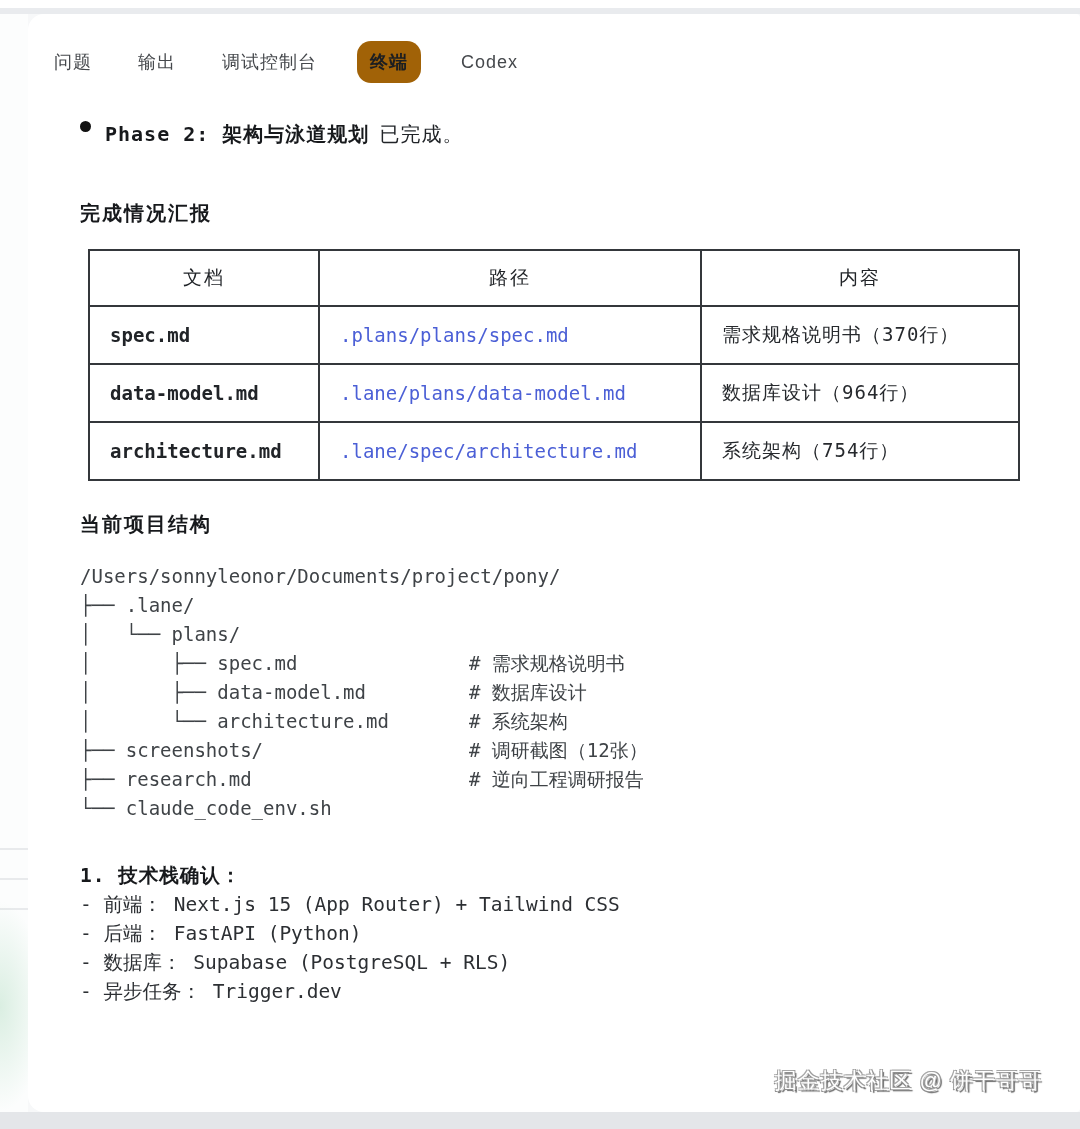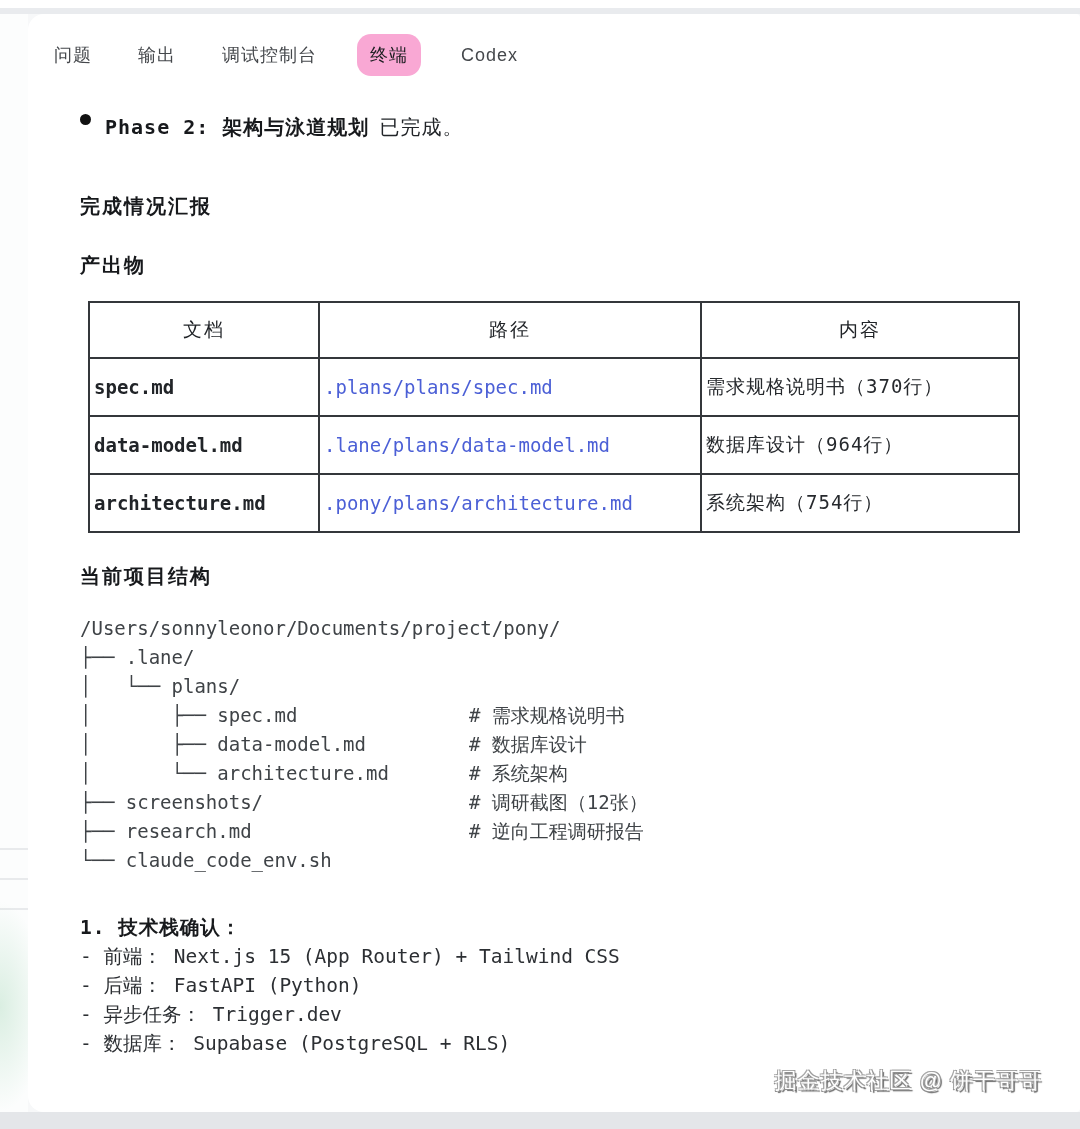--- a/index.html
+++ b/index.html
@@ -12,44 +12,44 @@
   .sliver-line{position:absolute;left:0;width:28px;height:2px;background:#e8eaec;}
   .sliver-blob{position:absolute;left:0;top:880px;width:28px;height:230px;
     background:radial-gradient(ellipse 60px 140px at 0% 55%, rgba(190,226,203,0.55), rgba(190,226,203,0) 75%);}
   .bottom-band{position:absolute;left:0;top:1112px;width:1080px;height:17px;background:#e4e6e9;}
 
   
   .panel{position:absolute;left:28px;top:14px;width:1052px;height:1098px;
     background:#ffffff;border-radius:16px 4px 4px 16px;box-sizing:border-box;}
 
   
-  .tabbar{display:flex;align-items:center;gap:34px;padding:20px 0 0 20px;}
+  .tabbar{display:flex;align-items:center;gap:34px;padding:27px 0 0 20px;}
   .tab{font-size:18px;color:#45484c;padding:9px 6px;letter-spacing:1px;cursor:default;white-space:nowrap;}
-  .tab.selected{background:#f9a8d4;border-radius:14px;padding:9px 13px;font-weight:400;color:#1c1e21;}
+  .tab.selected{background:#a16207;border-radius:14px;padding:9px 13px;font-weight:700;color:#1c1e21;}
 
   
   .content{padding:38px 30px 0 52px;
     font-family:"DejaVu Sans Mono","Liberation Mono",monospace;color:#2c2f33;}
 
   .phase-line{display:flex;align-items:flex-start;}
   .dot{width:11px;height:11px;border-radius:50%;background:#111111;flex:0 0 auto;margin-right:14px;}
   .phase-title{font-size:20px;font-weight:700;color:#17191c;letter-spacing:1px;}
   .phase-suffix{font-size:20px;color:#212428;margin-left:10px;letter-spacing:1px;}
 
   .h{font-size:20px;font-weight:700;color:#17191c;letter-spacing:2px;}
   .h-summary{margin-top:52px;}
   .h-deliverables{margin-top:32px;}
   .h-structure{margin-top:30px;}
   .h-decisions{margin-top:32px;}
 
   table.deliverables{border-collapse:collapse;margin:22px 0 0 8px;}
   table.deliverables th,table.deliverables td{border:2px solid #34373b;box-sizing:border-box;}
   table.deliverables th{font-weight:400;font-size:19px;color:#212428;
     height:56px;letter-spacing:2px;}
-  table.deliverables td{height:58px;padding:0 4px;font-size:19px;vertical-align:middle;}
+  table.deliverables td{height:58px;padding:0 20px;font-size:19px;vertical-align:middle;}
   .col-doc{width:230px;}  .col-path{width:382px;}  .col-desc{width:318px;}
   td.doc{font-weight:700;color:#212428;}
   td.path a{color:#4b5fd6;text-decoration:none;}
   td.desc{color:#26292d;letter-spacing:1px;white-space:nowrap;}
 
   pre.tree{margin:24px 0 0 0;font-family:inherit;font-size:19px;line-height:29px;
     color:#3f4347;white-space:pre;}
 
   .decision-title{margin-top:38px;font-size:19.5px;font-weight:700;color:#17191c;letter-spacing:1px;line-height:29px;}
   .decision-item{font-size:19.5px;color:#2c2f33;line-height:29px;white-space:pre;}
@@ -84,21 +84,20 @@
   <div class="content">
 
     <div class="phase-line">
       <span class="dot"></span>
       <span class="phase-title">Phase 2: 架构与泳道规划</span>
       <span class="phase-suffix">已完成。</span>
     </div>
 
     <div class="h h-summary">完成情况汇报</div>
 
-    <div class="h h-deliverables">产出物</div>
 
     <table class="deliverables">
       <colgroup>
           <col class="col-doc">
           <col class="col-path">
           <col class="col-desc">
         </colgroup>
       <thead>
         <tr>
           <th>文档</th>
@@ -112,21 +111,21 @@
           <td class="path"><a href="#">.plans/plans/spec.md</a></td>
           <td class="desc">需求规格说明书（370行）</td>
         </tr>
         <tr>
           <td class="doc">data-model.md</td>
           <td class="path"><a href="#">.lane/plans/data-model.md</a></td>
           <td class="desc">数据库设计（964行）</td>
         </tr>
         <tr>
           <td class="doc">architecture.md</td>
-          <td class="path"><a href="#">.pony/plans/architecture.md</a></td>
+          <td class="path"><a href="#">.lane/spec/architecture.md</a></td>
           <td class="desc">系统架构（754行）</td>
         </tr>
       </tbody>
     </table>
 
     <div class="h h-structure">当前项目结构</div>
 
     <pre class="tree">/Users/sonnyleonor/Documents/project/pony/
 ├── .lane/
 │   └── plans/
@@ -134,19 +133,19 @@
 │       ├── data-model.md         # 数据库设计
 │       └── architecture.md       # 系统架构
 ├── screenshots/                  # 调研截图（12张）
 ├── research.md                   # 逆向工程调研报告
 └── claude_code_env.sh</pre>
 
 
     <div class="decision-title">1. 技术栈确认：</div>
     <div class="decision-item">- 前端： Next.js 15 (App Router) + Tailwind CSS</div>
     <div class="decision-item">- 后端： FastAPI (Python)</div>
+    <div class="decision-item">- 数据库： Supabase (PostgreSQL + RLS)</div>
     <div class="decision-item">- 异步任务： Trigger.dev</div>
-    <div class="decision-item">- 数据库： Supabase (PostgreSQL + RLS)</div>
 
   </div>
 </div>
 
 <div class="watermark">掘金技术社区 @ 饼干哥哥</div>
 
 </body></html>

